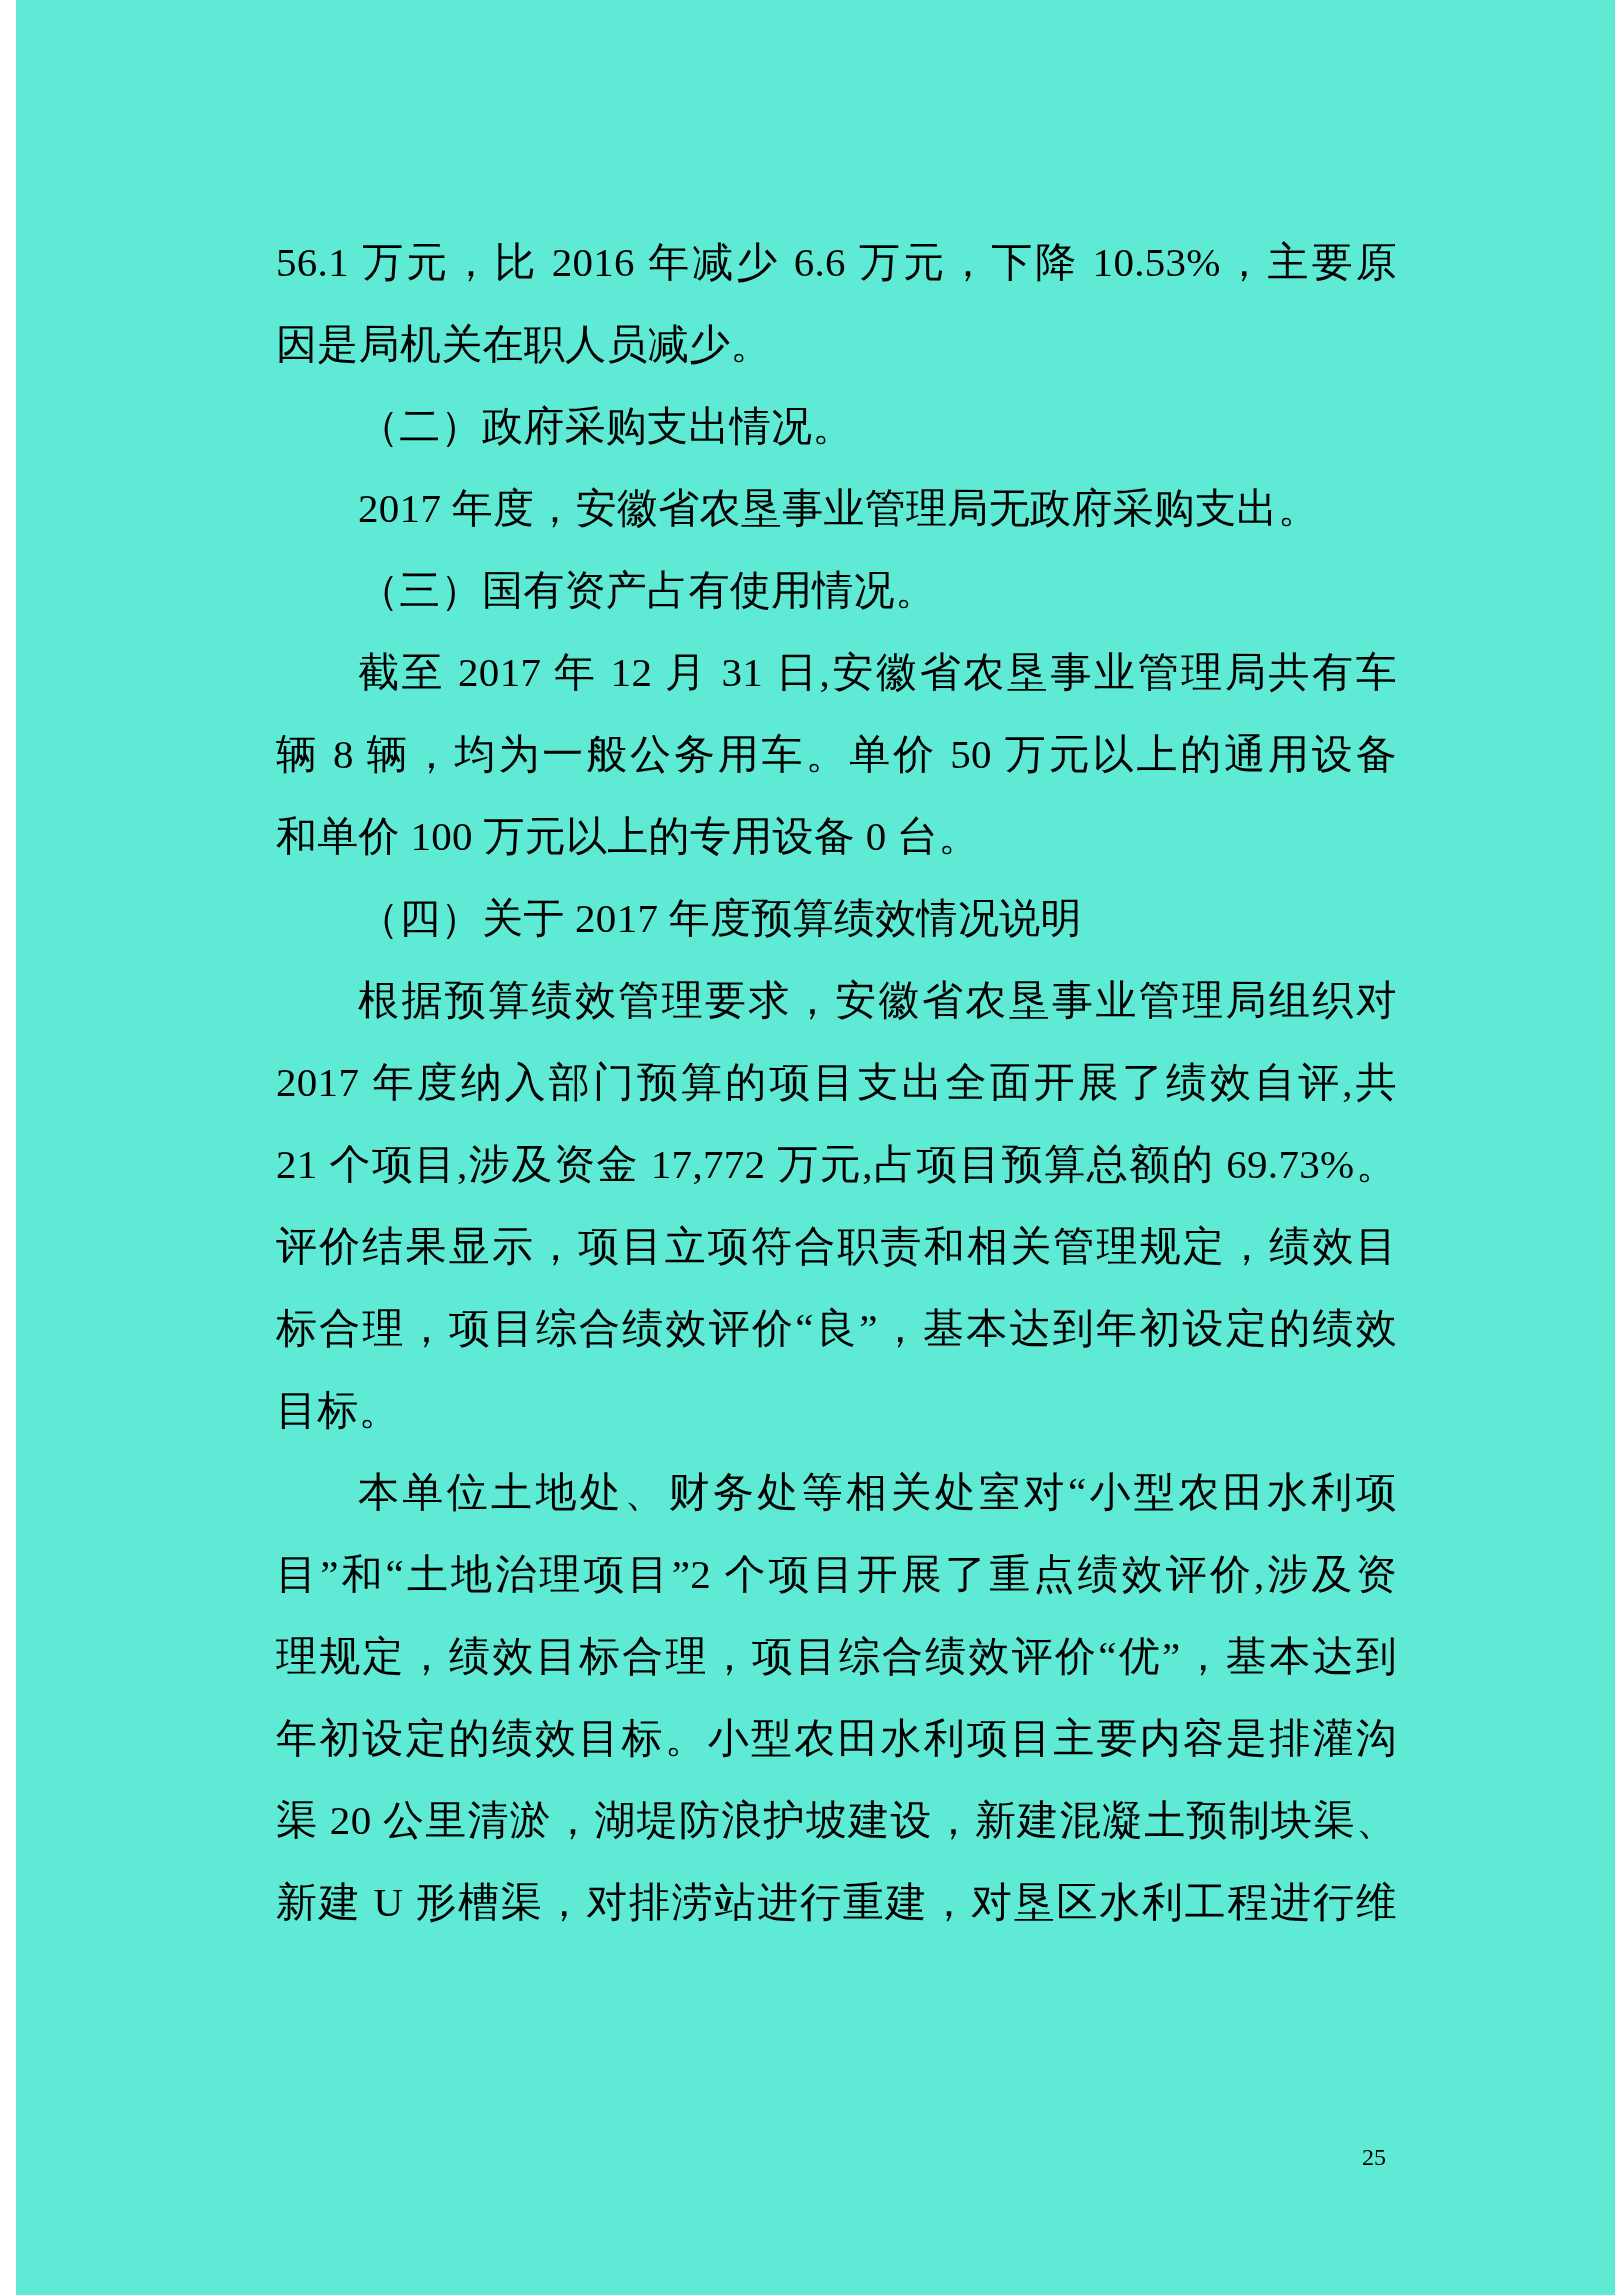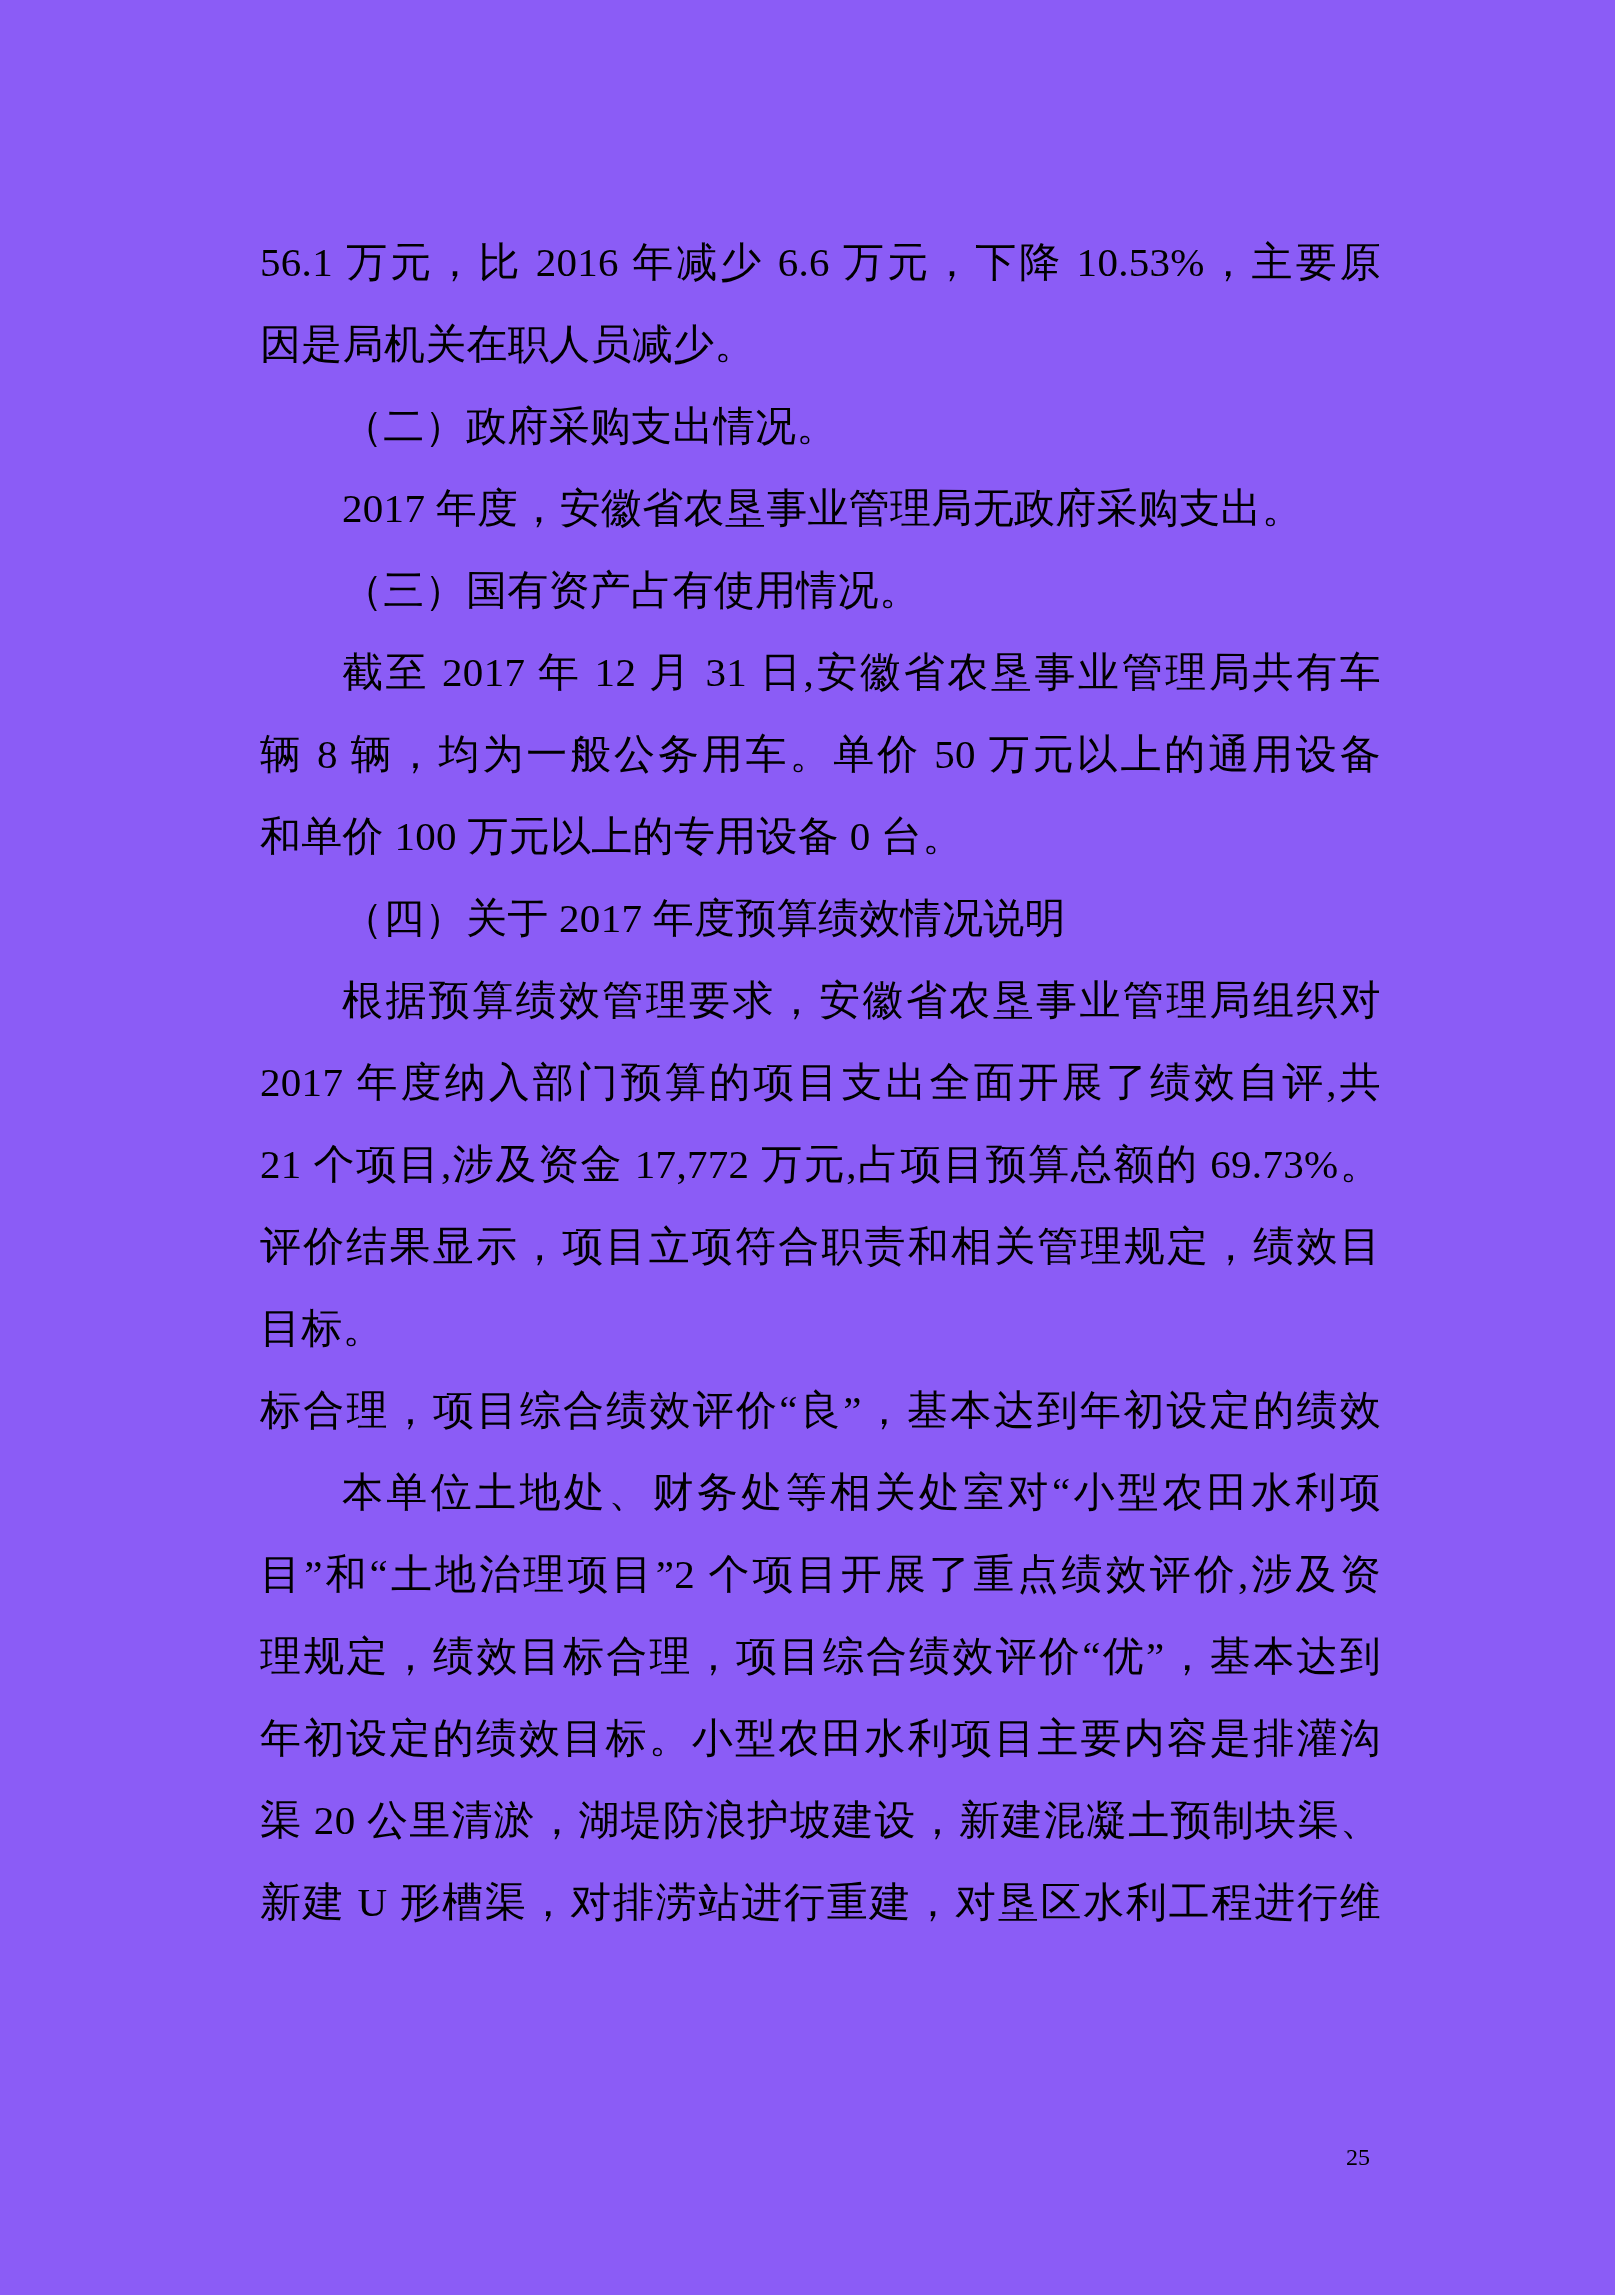--- a/index.html
+++ b/index.html
@@ -8,21 +8,22 @@
     height: 2295px;
     background: #ffffff;
     color: #000000;
     font-family: "Liberation Serif", "DejaVu Serif", serif;
     position: relative;
     overflow: hidden;
   }
   .page {
     position: absolute;
     inset: 0;
-    background: #8b5cf6;
+    background: #5eead4;
+    margin-left: 16px;
   }
   .text-body {
     position: absolute;
     left: 260px;
     top: 221px;
     width: 1121px;
   }
   .line {
     height: 82px;
     line-height: 82px;
@@ -64,22 +65,22 @@
     <div class="line indent">2017 年度，安徽省农垦事业管理局无政府采购支出。</div>
     <div class="line heading indent">（三）国有资产占有使用情况。</div>
     <div class="line j indent">截至 2017 年 12 月 31 日,安徽省农垦事业管理局共有车</div>
     <div class="line j">辆 8 辆，均为一般公务用车。单价 50 万元以上的通用设备</div>
     <div class="line">和单价 100 万元以上的专用设备 0 台。</div>
     <div class="line heading indent">（四）关于 2017 年度预算绩效情况说明</div>
     <div class="line j indent">根据预算绩效管理要求，安徽省农垦事业管理局组织对</div>
     <div class="line j">2017 年度纳入部门预算的项目支出全面开展了绩效自评,共</div>
     <div class="line j">21 个项目,涉及资金 17,772 万元,占项目预算总额的 69.73%。</div>
     <div class="line j">评价结果显示，项目立项符合职责和相关管理规定，绩效目</div>
+    <div class="line j">标合理，项目综合绩效评价“良”，基本达到年初设定的绩效</div>
     <div class="line">目标。</div>
-    <div class="line j">标合理，项目综合绩效评价“良”，基本达到年初设定的绩效</div>
     <div class="line j indent">本单位土地处、财务处等相关处室对“小型农田水利项</div>
     <div class="line j">目”和“土地治理项目”2 个项目开展了重点绩效评价,涉及资</div>
     <div class="line j">理规定，绩效目标合理，项目综合绩效评价“优”，基本达到</div>
     <div class="line j">年初设定的绩效目标。小型农田水利项目主要内容是排灌沟</div>
     <div class="line j">渠 20 公里清淤，湖堤防浪护坡建设，新建混凝土预制块渠、</div>
     <div class="line j">新建 U 形槽渠，对排涝站进行重建，对垦区水利工程进行维</div>
   </div>
   <div class="page-number">25</div>
 </div>
 

